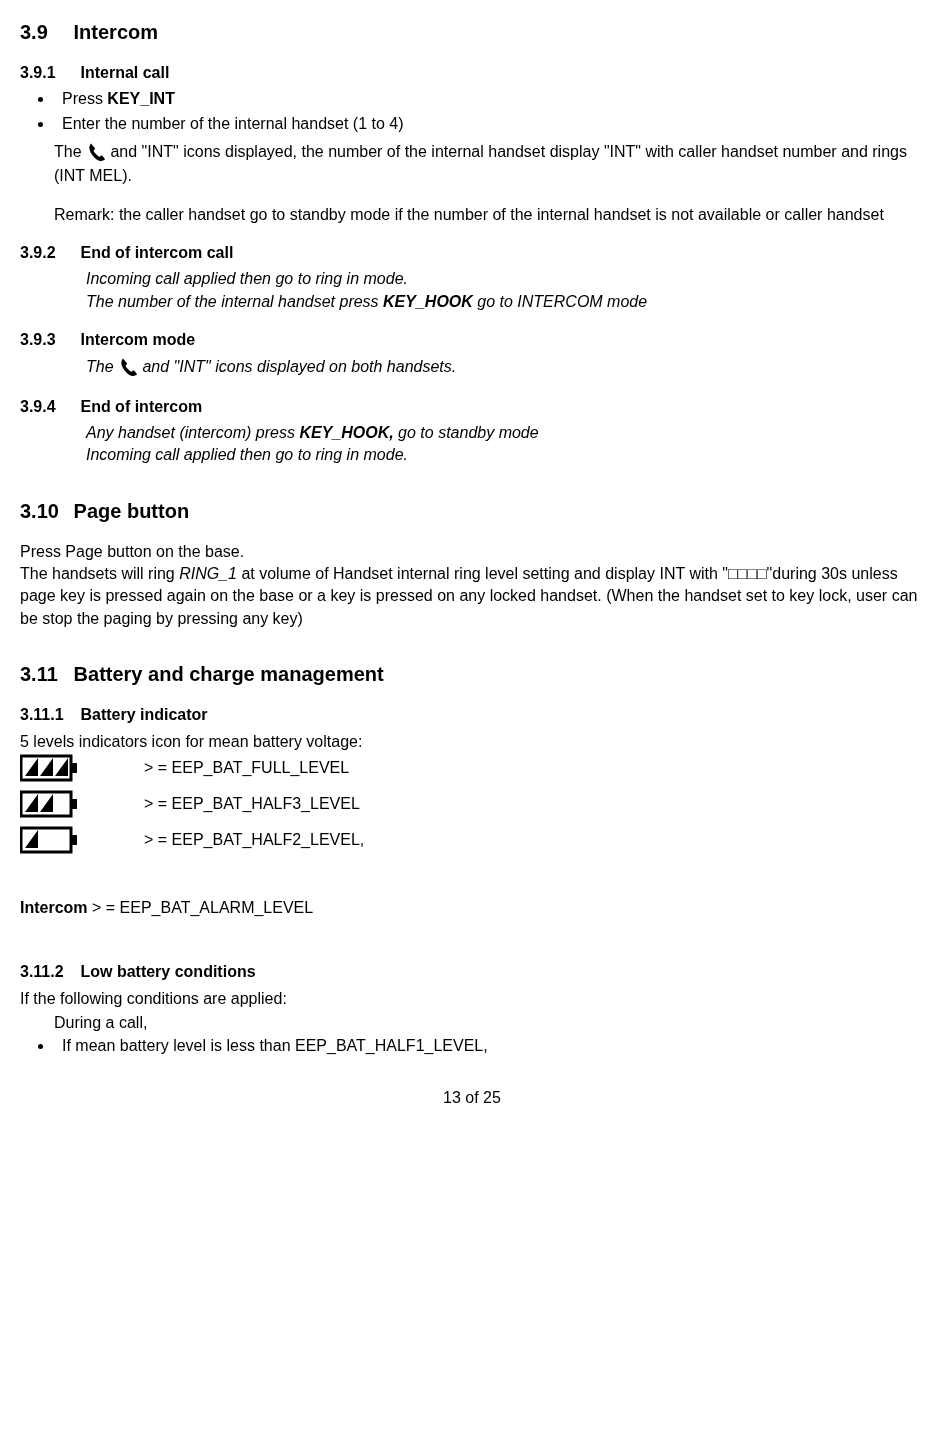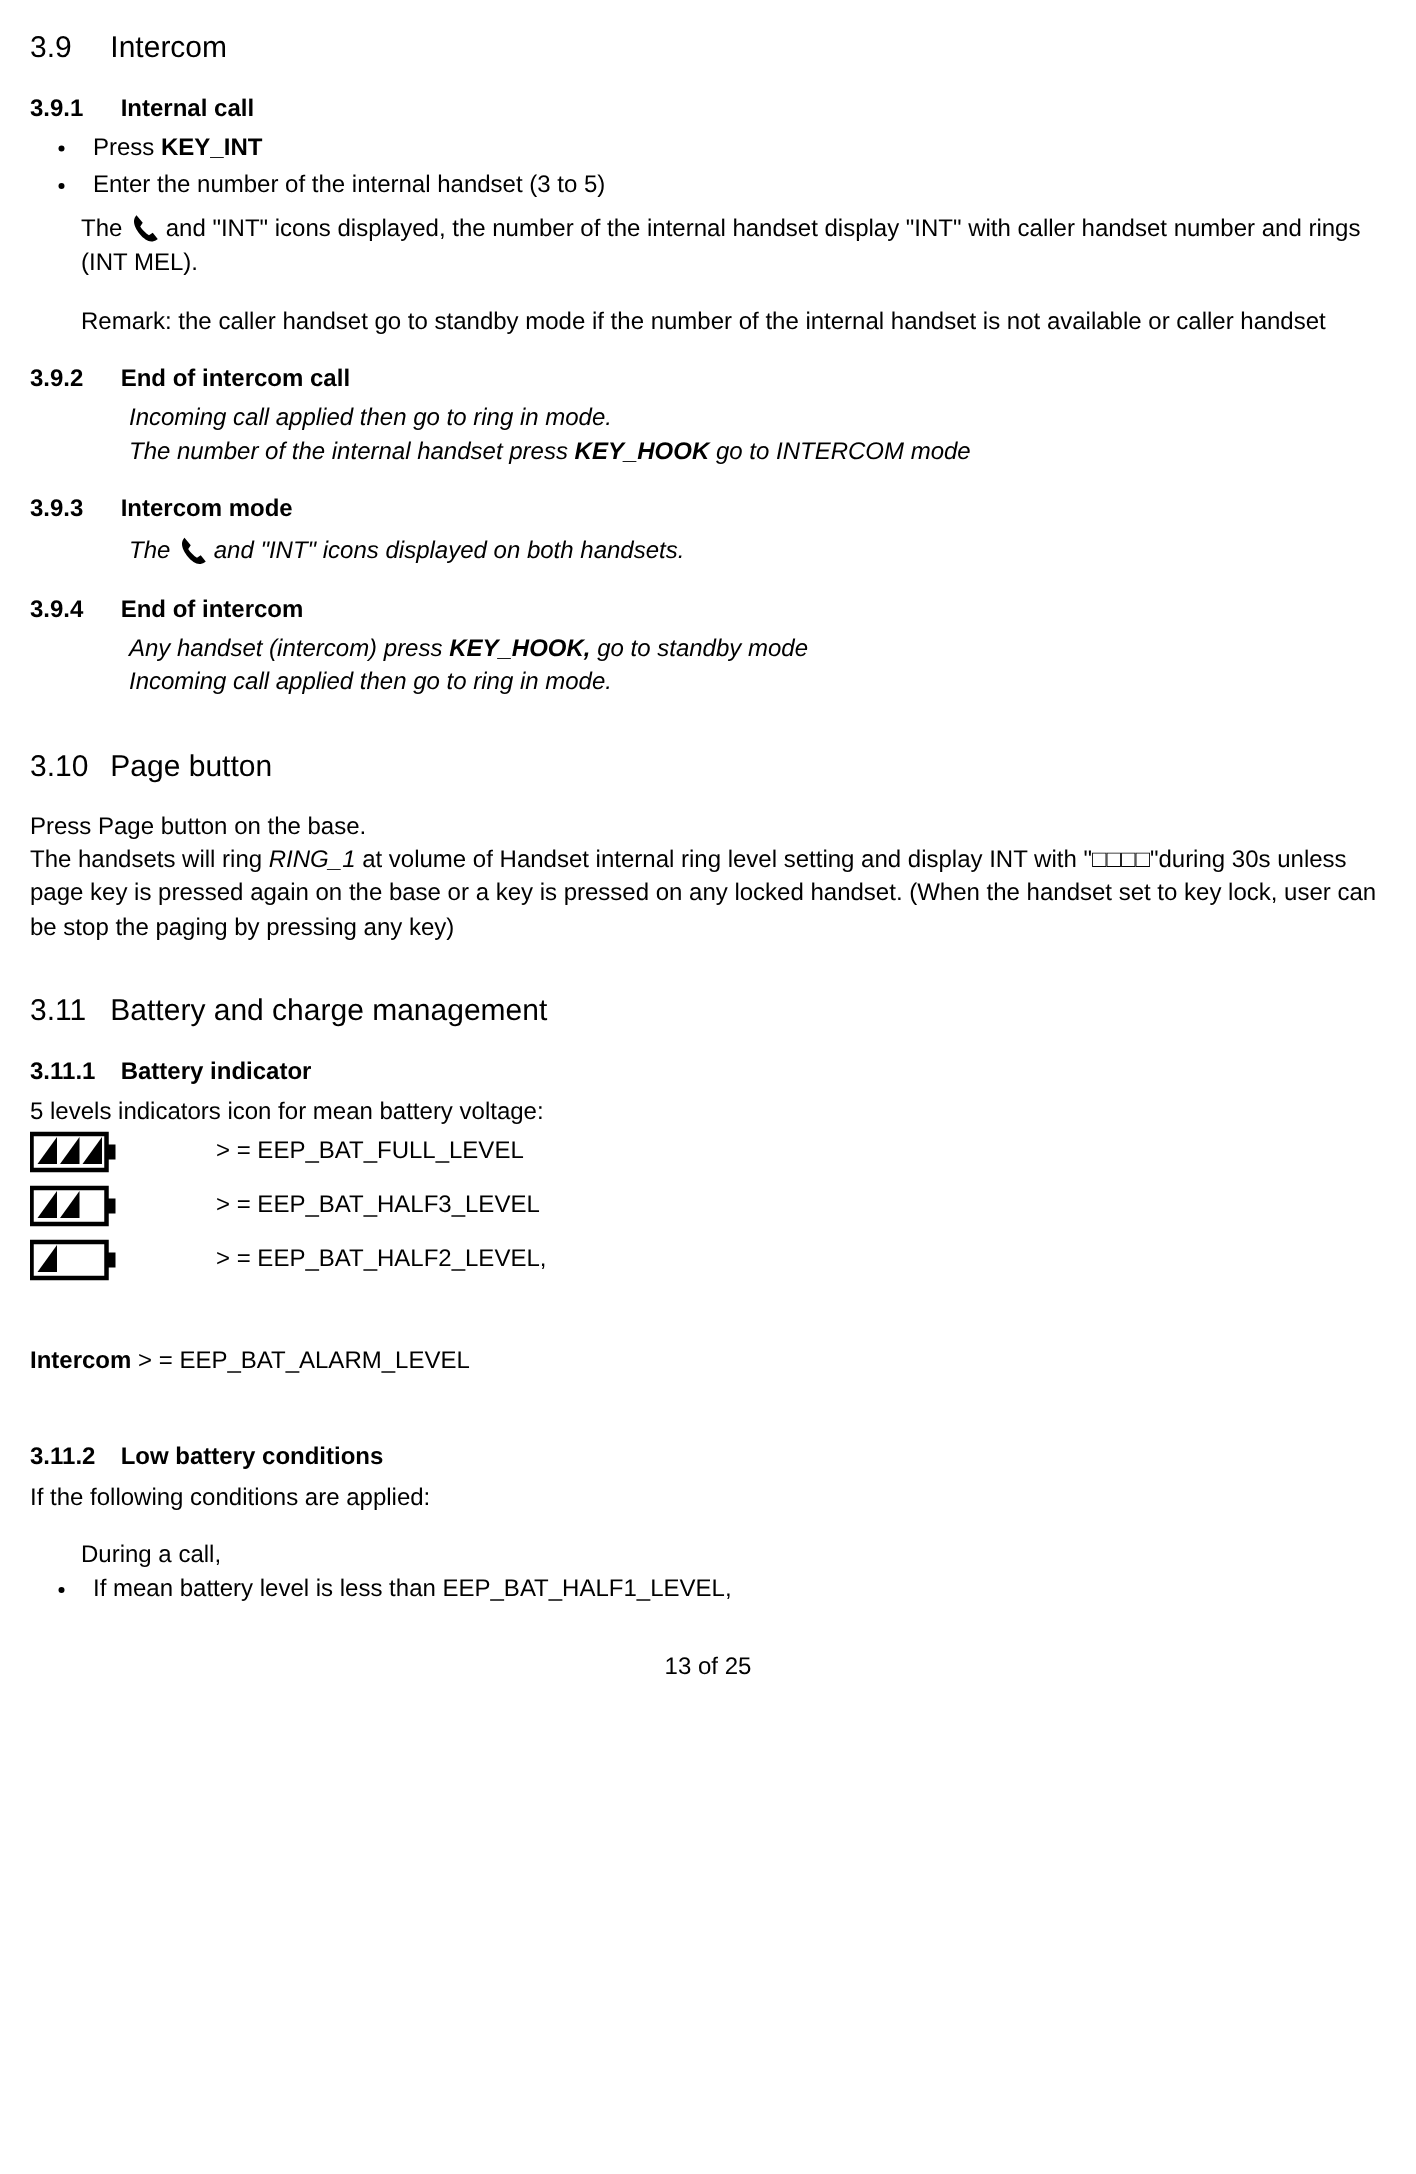--- a/index.html
+++ b/index.html
@@ -6,21 +6,21 @@
     body {
       font-family: Arial, Helvetica, sans-serif;
       font-size: 16px;
       line-height: 1.4;
       color: #000;
       background: #fff;
       width: 944px;
       padding: 10px 20px 20px 20px;
       position: relative;
     }
-    .h2 { font-size: 20px; font-weight: normal; margin-bottom: 16px; margin-top: 8px; }
+    .h2 { font-size: 20px; font-weight: bold; margin-bottom: 16px; margin-top: 8px; }
     .h2-label { display: inline-block; min-width: 48px; }
     .h3 { font-size: 16px; font-weight: bold; margin-top: 16px; margin-bottom: 4px; }
     .h3-label { display: inline-block; min-width: 56px; }
     .bold { font-weight: bold; }
     .italic { font-style: italic; }
     .bullet-list { margin-left: 34px; list-style: disc; }
     .bullet-list li { margin-bottom: 2px; padding-left: 8px; }
     .body-indent { margin-left: 34px; }
     .body-indent2 { margin-left: 66px; font-style: italic; }
     .para-top { margin-top: 16px; }
@@ -29,40 +29,40 @@
       display: inline-block;
       width: 20px; height: 24px;
       vertical-align: middle;
     }
     .batt-row { display: flex; align-items: center; margin-bottom: 6px; margin-top: 0; text-align: right; }
     .batt-icon { width: 64px; height: 30px; margin-right: 60px; }
     .batt-text { }
     .section-gap { margin-top: 30px; }
     .section-gap-lg { margin-top: 42px; }
     .footer { position: relative; margin-top: 30px; text-align: center; font-size: 16px; }
-    .during { margin-left: 34px; margin-top: 16px; }
+    .during { margin-left: 34px; margin-top: 2px; }
   </style>
 </head>
 <body>
 
 <div class="h2">
   <span class="h2-label">3.9</span>
   <span>Intercom</span>
 </div>
 
 <div class="h3">
   <span class="h3-label">3.9.1</span>
   <span>Internal call</span>
 </div>
 <ul class="bullet-list">
   <li>
     <span>Press </span><span class="bold">KEY_INT</span>
   </li>
   <li>
-    <span>Enter the number of the internal handset (3 to 5)</span>
+    <span>Enter the number of the internal handset (1 to 4)</span>
   </li>
 </ul>
 <div class="body-indent content-block" style="margin-top:6px;">
   <span>The </span>
   <span class="icon-phone">
     <svg viewBox="0 0 24 28">
         <path d="M6 3 C6 3 4 5 4 8 C4 14 12 24 18 24 C21 24 23 22 23 22 L19 17 L16 19 C14 18 10 14 9 12 L11 9 Z" fill="#000"></path>
       </svg>
   </span>
   <span> and "INT" icons displayed,  the number of the internal handset display "INT" with caller handset number and rings (INT MEL).</span>

